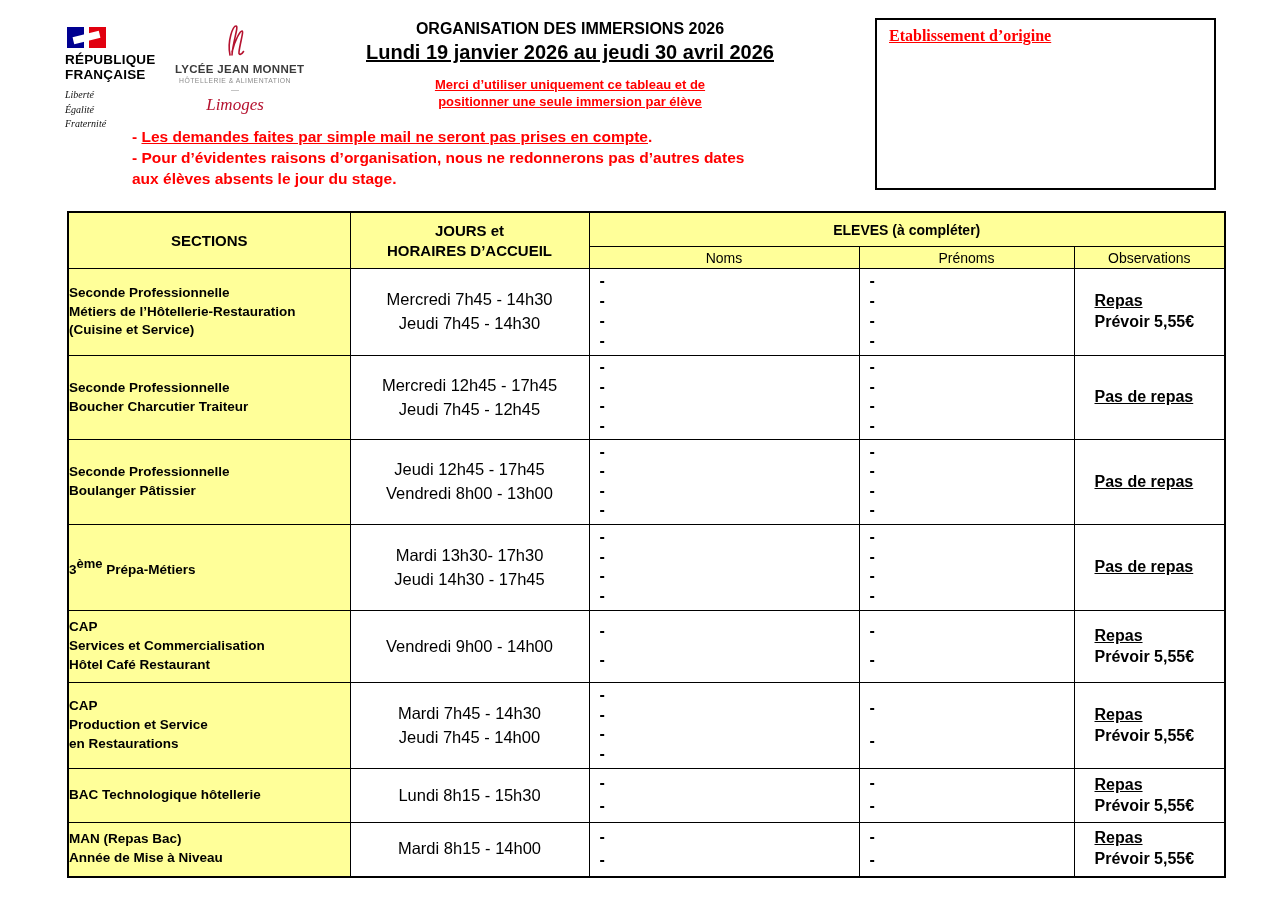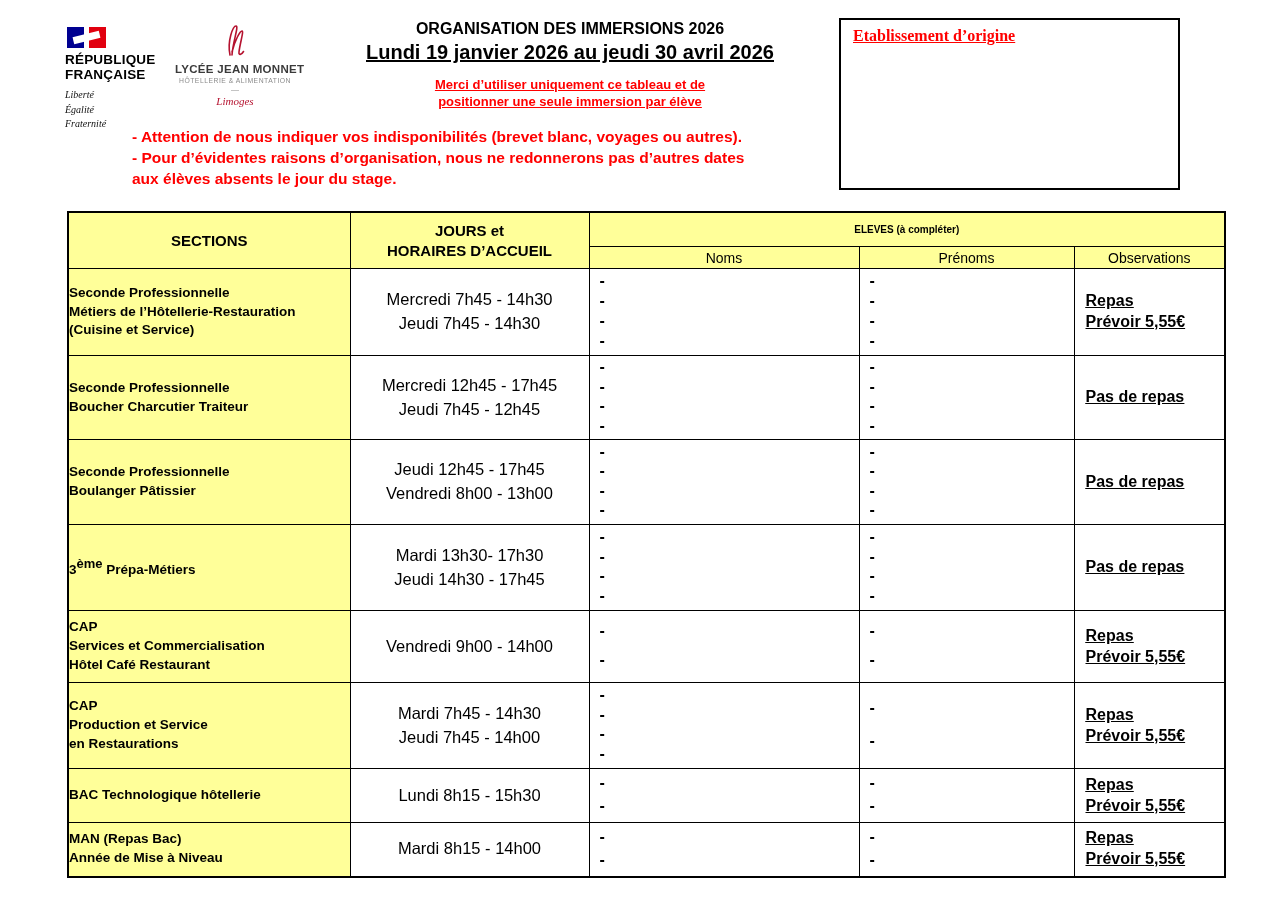--- a/index.html
+++ b/index.html
@@ -15,48 +15,48 @@
   .rf-flag .r{position:absolute;left:22px;top:1px;width:17px;height:21px;background:#E1000F;}
   .rf-flag::after{content:"";position:absolute;left:6px;top:8px;width:27px;height:7px;background:#fff;transform:rotate(-14deg);}
   .rf-name{font-weight:bold;font-size:13.5px;line-height:1.08;margin-top:4px;letter-spacing:0.2px;}
   .rf-motto{font-family:"Liberation Serif","DejaVu Serif",serif;font-style:italic;font-size:10px;line-height:1.45;margin-top:6px;color:#111;}
   
   .monnet-logo{position:absolute;left:175px;top:22px;width:120px;text-align:center;}
   .monnet-monogram{height:38px;}
   .monnet-name{font-size:11.5px;font-weight:bold;letter-spacing:0.3px;color:#3a3a3a;margin-top:3px;white-space:nowrap;}
   .monnet-sub{font-size:6.8px;letter-spacing:0.5px;color:#8a8a8a;margin-top:2px;white-space:nowrap;}
   .monnet-sep{font-size:8px;color:#8a8a8a;line-height:1;margin-top:2px;}
-  .monnet-city{font-family:"Liberation Serif","DejaVu Serif",serif;font-style:italic;color:#b5122f;font-size:11px;margin-top:1px;}
+  .monnet-city{font-family:"Liberation Serif","DejaVu Serif",serif;font-style:italic;color:#b5122f;font-size:17px;margin-top:1px;}
   
   .title-block{position:absolute;left:348px;top:20px;width:444px;text-align:center;}
   .doc-title{font-size:16px;font-weight:bold;white-space:nowrap;}
   .doc-dates{font-size:20px;font-weight:bold;text-decoration:underline;margin-top:3px;white-space:nowrap;}
   .doc-notice{color:#ff0000;font-weight:bold;font-size:13px;margin-top:12px;line-height:1.32;}
   .doc-notice div{text-decoration:underline;}
   
-  .origin-box{position:absolute;left:839px;top:18px;width:341px;height:172px;border:2px solid #000;box-sizing:border-box;background:#fff;}
+  .origin-box{position:absolute;left:875px;top:18px;width:341px;height:172px;border:2px solid #000;box-sizing:border-box;background:#fff;}
   .origin-label{font-family:"Liberation Serif","DejaVu Serif",serif;color:#ff0000;font-weight:bold;font-size:16px;text-decoration:underline;margin:7px 0 0 12px;display:inline-block;}
   
   .notes{position:absolute;left:132px;top:126px;color:#ff0000;font-weight:bold;font-size:15.5px;line-height:21px;}
   .notes .u{text-decoration:underline;}
   
   table.immersions{position:absolute;left:67px;top:211px;width:1157px;border-collapse:collapse;table-layout:fixed;border:2px solid #000;}
   table.immersions th,table.immersions td{border:1.5px solid #000;padding:0;overflow:hidden;}
   .yellow{background:#ffff99;}
   .th-sections{font-size:15px;font-weight:bold;}
   .th-jours{font-size:15px;font-weight:bold;line-height:1.3;}
-  .th-eleves{font-size:10px;font-weight:bold;height:33px;}
+  .th-eleves{font-size:14px;font-weight:bold;height:33px;}
   .th-sub{font-size:14px;font-weight:normal;height:21px;}
   .cell-section{font-weight:bold;font-size:13.5px;text-align:left;line-height:1.4;vertical-align:middle;}
   .cell-section sup{font-size:13px;}
   .cell-schedule{text-align:center;font-size:16.5px;line-height:1.45;vertical-align:middle;background:#fff;}
   .cell-fill{vertical-align:top;background:#fff;}
   .dash-wrap{display:flex;flex-direction:column;justify-content:space-evenly;box-sizing:border-box;padding-left:10px;font-weight:bold;font-size:16px;line-height:1;}
   .cell-obs{font-size:16px;font-weight:bold;text-align:left;vertical-align:middle;background:#fff;line-height:1.3;}
-  .cell-obs .inner{padding-left:11px;text-decoration:underline;}
+  .cell-obs .inner{padding-left:20px;}
   .cell-obs .obs-u{text-decoration:underline;}
 </style>
 </head>
 <body>
 
 <div class="rf-logo">
   <div class="rf-flag">
       <span class="b"></span>
       <span class="r"></span>
     </div>
@@ -90,21 +90,21 @@
     <div>Merci d’utiliser uniquement ce tableau et de</div>
     <div>positionner une seule immersion par élève</div>
   </div>
 </div>
 
 <div class="origin-box">
   <span class="origin-label">Etablissement d’origine</span>
 </div>
 
 <div class="notes">
-  <div><span>- </span><span class="u"></span><span>Attention de nous indiquer vos indisponibilités (brevet blanc, voyages ou autres).</span></div>
+  <div><span>- </span><span class="u">Les demandes faites par simple mail ne seront pas prises en compte</span><span>.</span></div>
   <div><span>- </span><span class="u"></span><span>Pour d’évidentes raisons d’organisation, nous ne redonnerons pas d’autres dates</span></div>
   <div><span></span><span class="u"></span><span>aux élèves absents le jour du stage.</span></div>
 </div>
 
 <table class="immersions">
   <colgroup>
     <col style="width:282px">
       <col style="width:239px">
       <col style="width:270px">
       <col style="width:215px">

